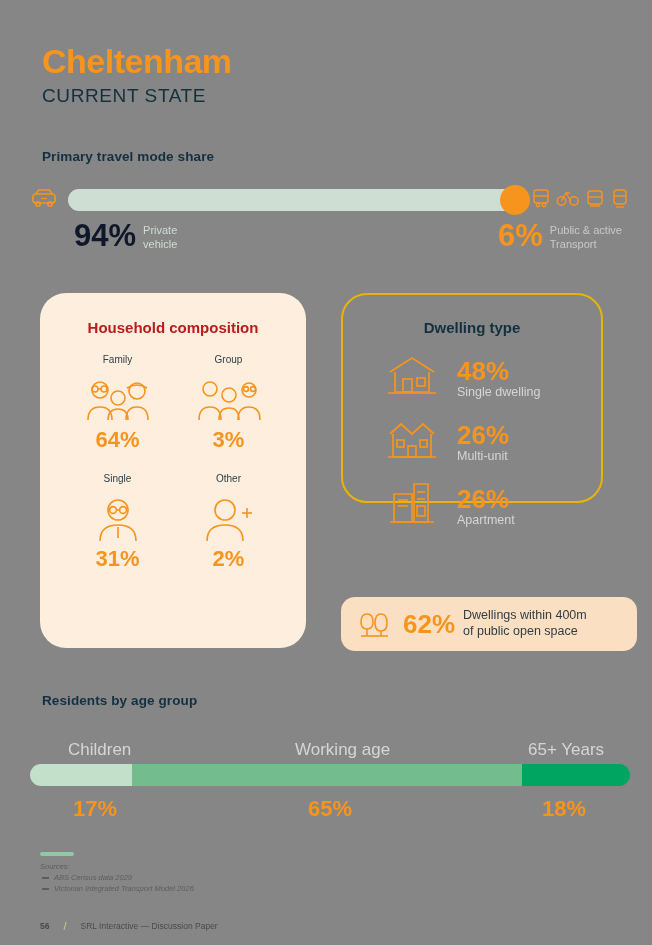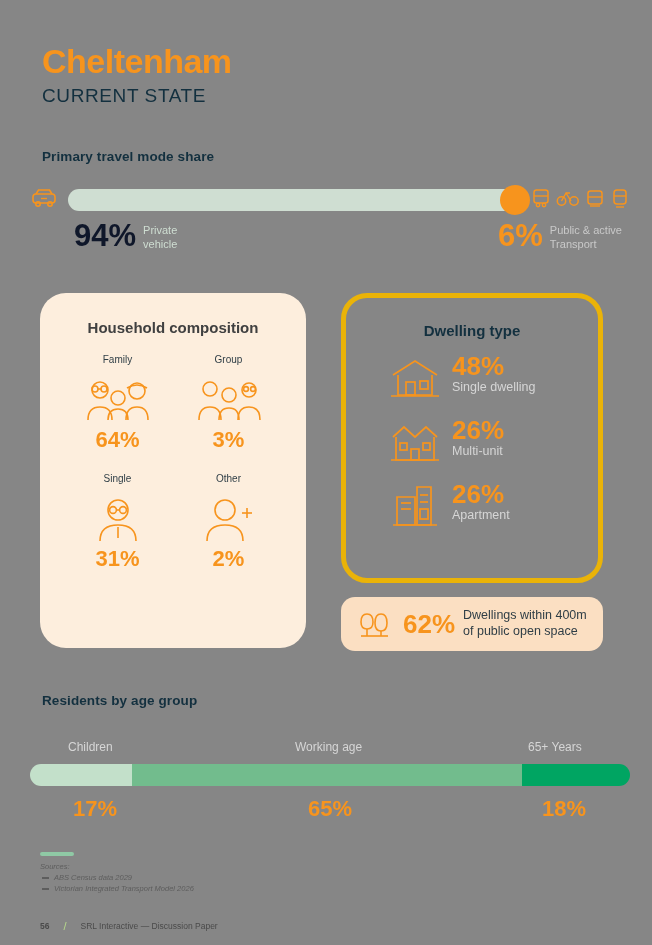--- a/index.html
+++ b/index.html
@@ -54,56 +54,56 @@
   .pct-right .num { font-size: 31px; font-weight: bold; color: #f7941d; line-height: 1; }
   .pct-right .lbl { font-size: 11px; color: #c9c9c9; line-height: 1.25; padding-top: 4px; }
 
   
   .card-household {
     position: absolute; left: 40px; top: 293px; width: 266px; height: 355px;
     background: #fdeedd; border-radius: 26px;
   }
   .card-title {
     text-align: center; font-size: 15px; font-weight: bold;
-    color: #404040; padding-top: 26px;
+    color: #b91c1c; padding-top: 26px;
   }
   .hh-grid {
     display: grid; grid-template-columns: 1fr 1fr; row-gap: 4px;
     padding: 18px 22px 0 22px;
   }
   .hh-cell { text-align: center; }
   .hh-label { font-size: 10px; color: #2f3e46; margin-bottom: 8px; }
   .hh-icon { height: 56px; display: flex; align-items: center; justify-content: center; }
   .hh-pct { font-size: 22px; font-weight: bold; color: #f7941d; margin-top: 0; line-height: 1; }
 
   .card-dwelling {
-    position: absolute; left: 341px; top: 293px; width: 262px; height: 290px;
-    border: 5px solid #eab308; border-radius: 26px;
+    position: absolute; left: 341px; top: 293px; width: 262px; height: 210px;
+    border: 2px solid #eab308; border-radius: 26px;
   }
   .dw-title {
     text-align: center; font-size: 15px; font-weight: bold;
     color: #13303f; padding-top: 24px;
   }
-  .dw-row { display: flex; align-items: flex-start; gap: 8px; padding: 14px 0 0 40px; }
+  .dw-row { display: flex; align-items: flex-end; gap: 16px; padding: 14px 0 0 40px; }
   .dw-icon { width: 58px; height: 50px; display: flex; align-items: center; justify-content: center; }
   .dw-pct { font-size: 26px; font-weight: bold; color: #f7941d; line-height: 1.05; }
   .dw-lbl { font-size: 12.5px; color: #d6d6d6; line-height: 1.2; }
 
   .card-openspace {
-    position: absolute; left: 341px; top: 597px; width: 262px; height: 54px;
+    position: absolute; left: 341px; top: 597px; width: 296px; height: 54px;
     background: #fbdfc2; border-radius: 14px;
     display: flex; align-items: center; gap: 8px; padding-left: 14px;
   }
   .os-pct { font-size: 26px; font-weight: bold; color: #f7941d; line-height: 1; }
   .os-lbl { font-size: 12.5px; color: #2f3e46; line-height: 1.25; }
 
   
   .age-block { position: absolute; left: 30px; top: 740px; width: 600px; }
   .age-labels { position: relative; height: 20px; }
-  .age-labels span { position: absolute; font-size: 12px; color: #d6d6d6; }
+  .age-labels span { position: absolute; font-size: 17px; color: #d6d6d6; }
   .age-bar { display: flex; height: 22px; margin-top: 4px; }
   .seg1 { background: #c3e0ca; border-radius: 11px 0 0 11px; }
   .seg2 { background: #72bc8d; }
   .seg3 { background: #00a562; border-radius: 0 11px 11px 0; }
   .age-pcts { position: relative; height: 30px; margin-top: 10px; }
   .age-pcts span { position: absolute; font-size: 22px; font-weight: bold; color: #f7941d; }
 
   
   .footer { position: absolute; left: 40px; top: 852px; width: 400px; }
   .foot-rule { width: 34px; height: 4px; background: #8fc9a5; border-radius: 2px; }

